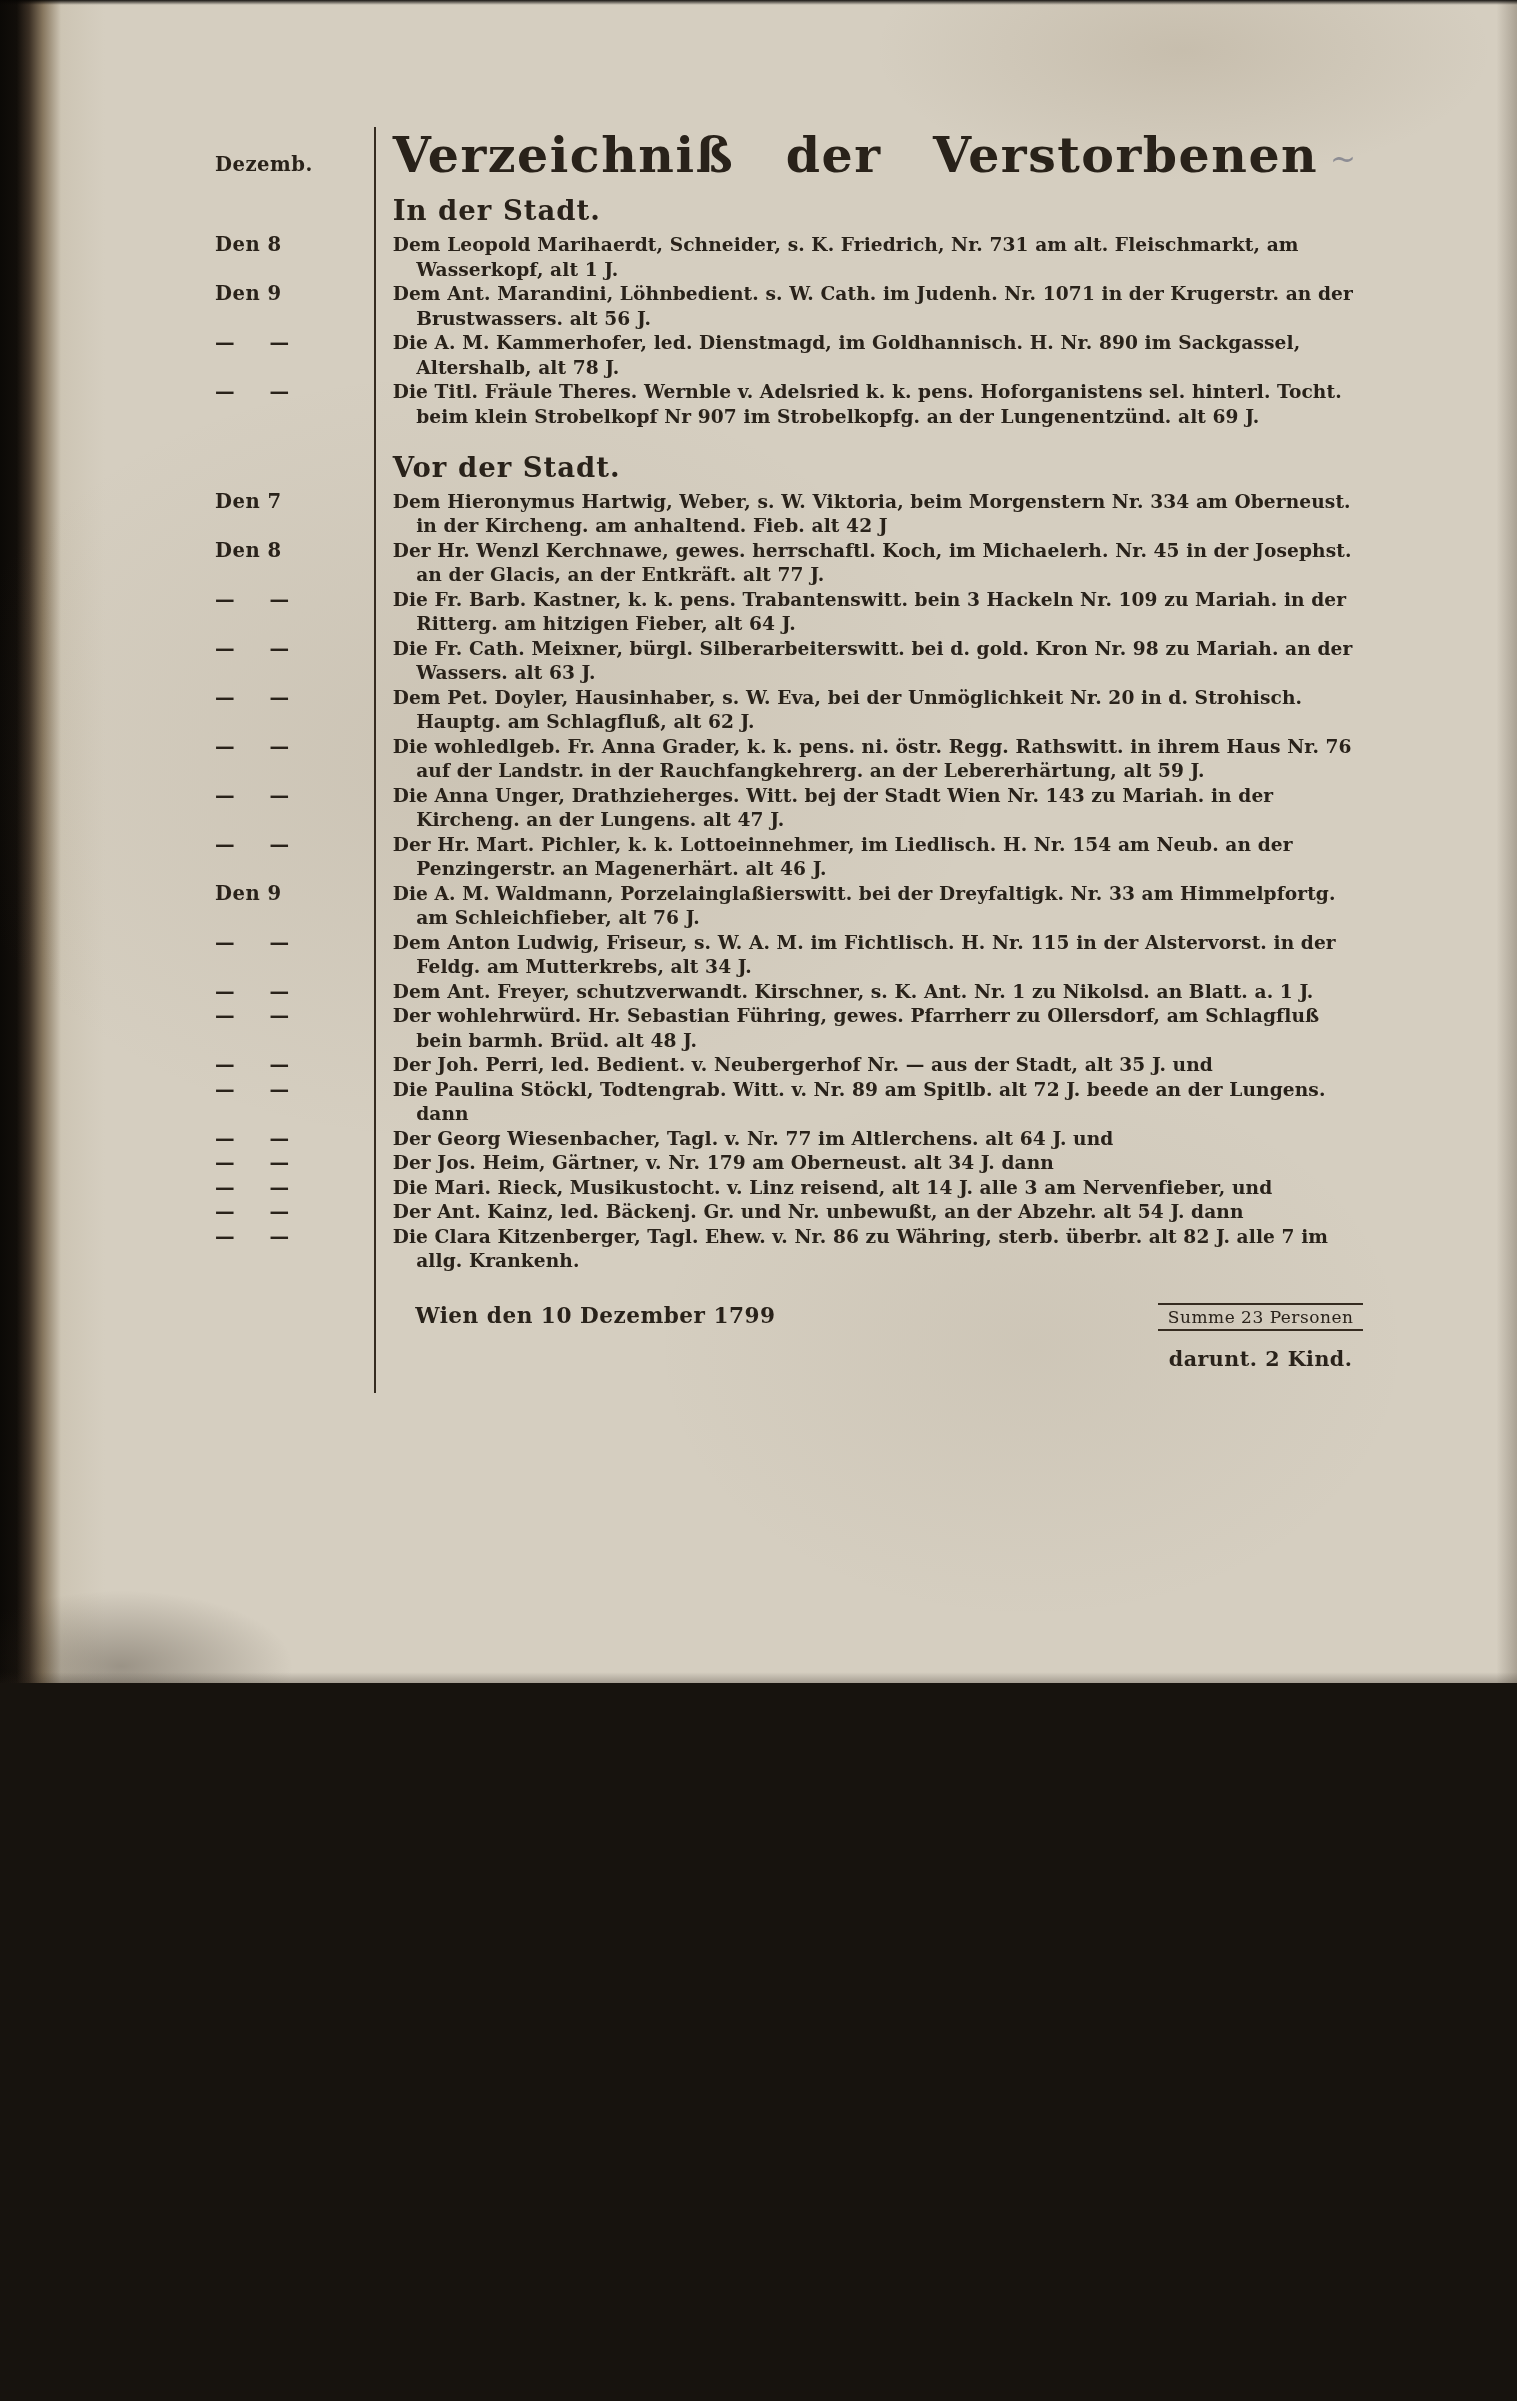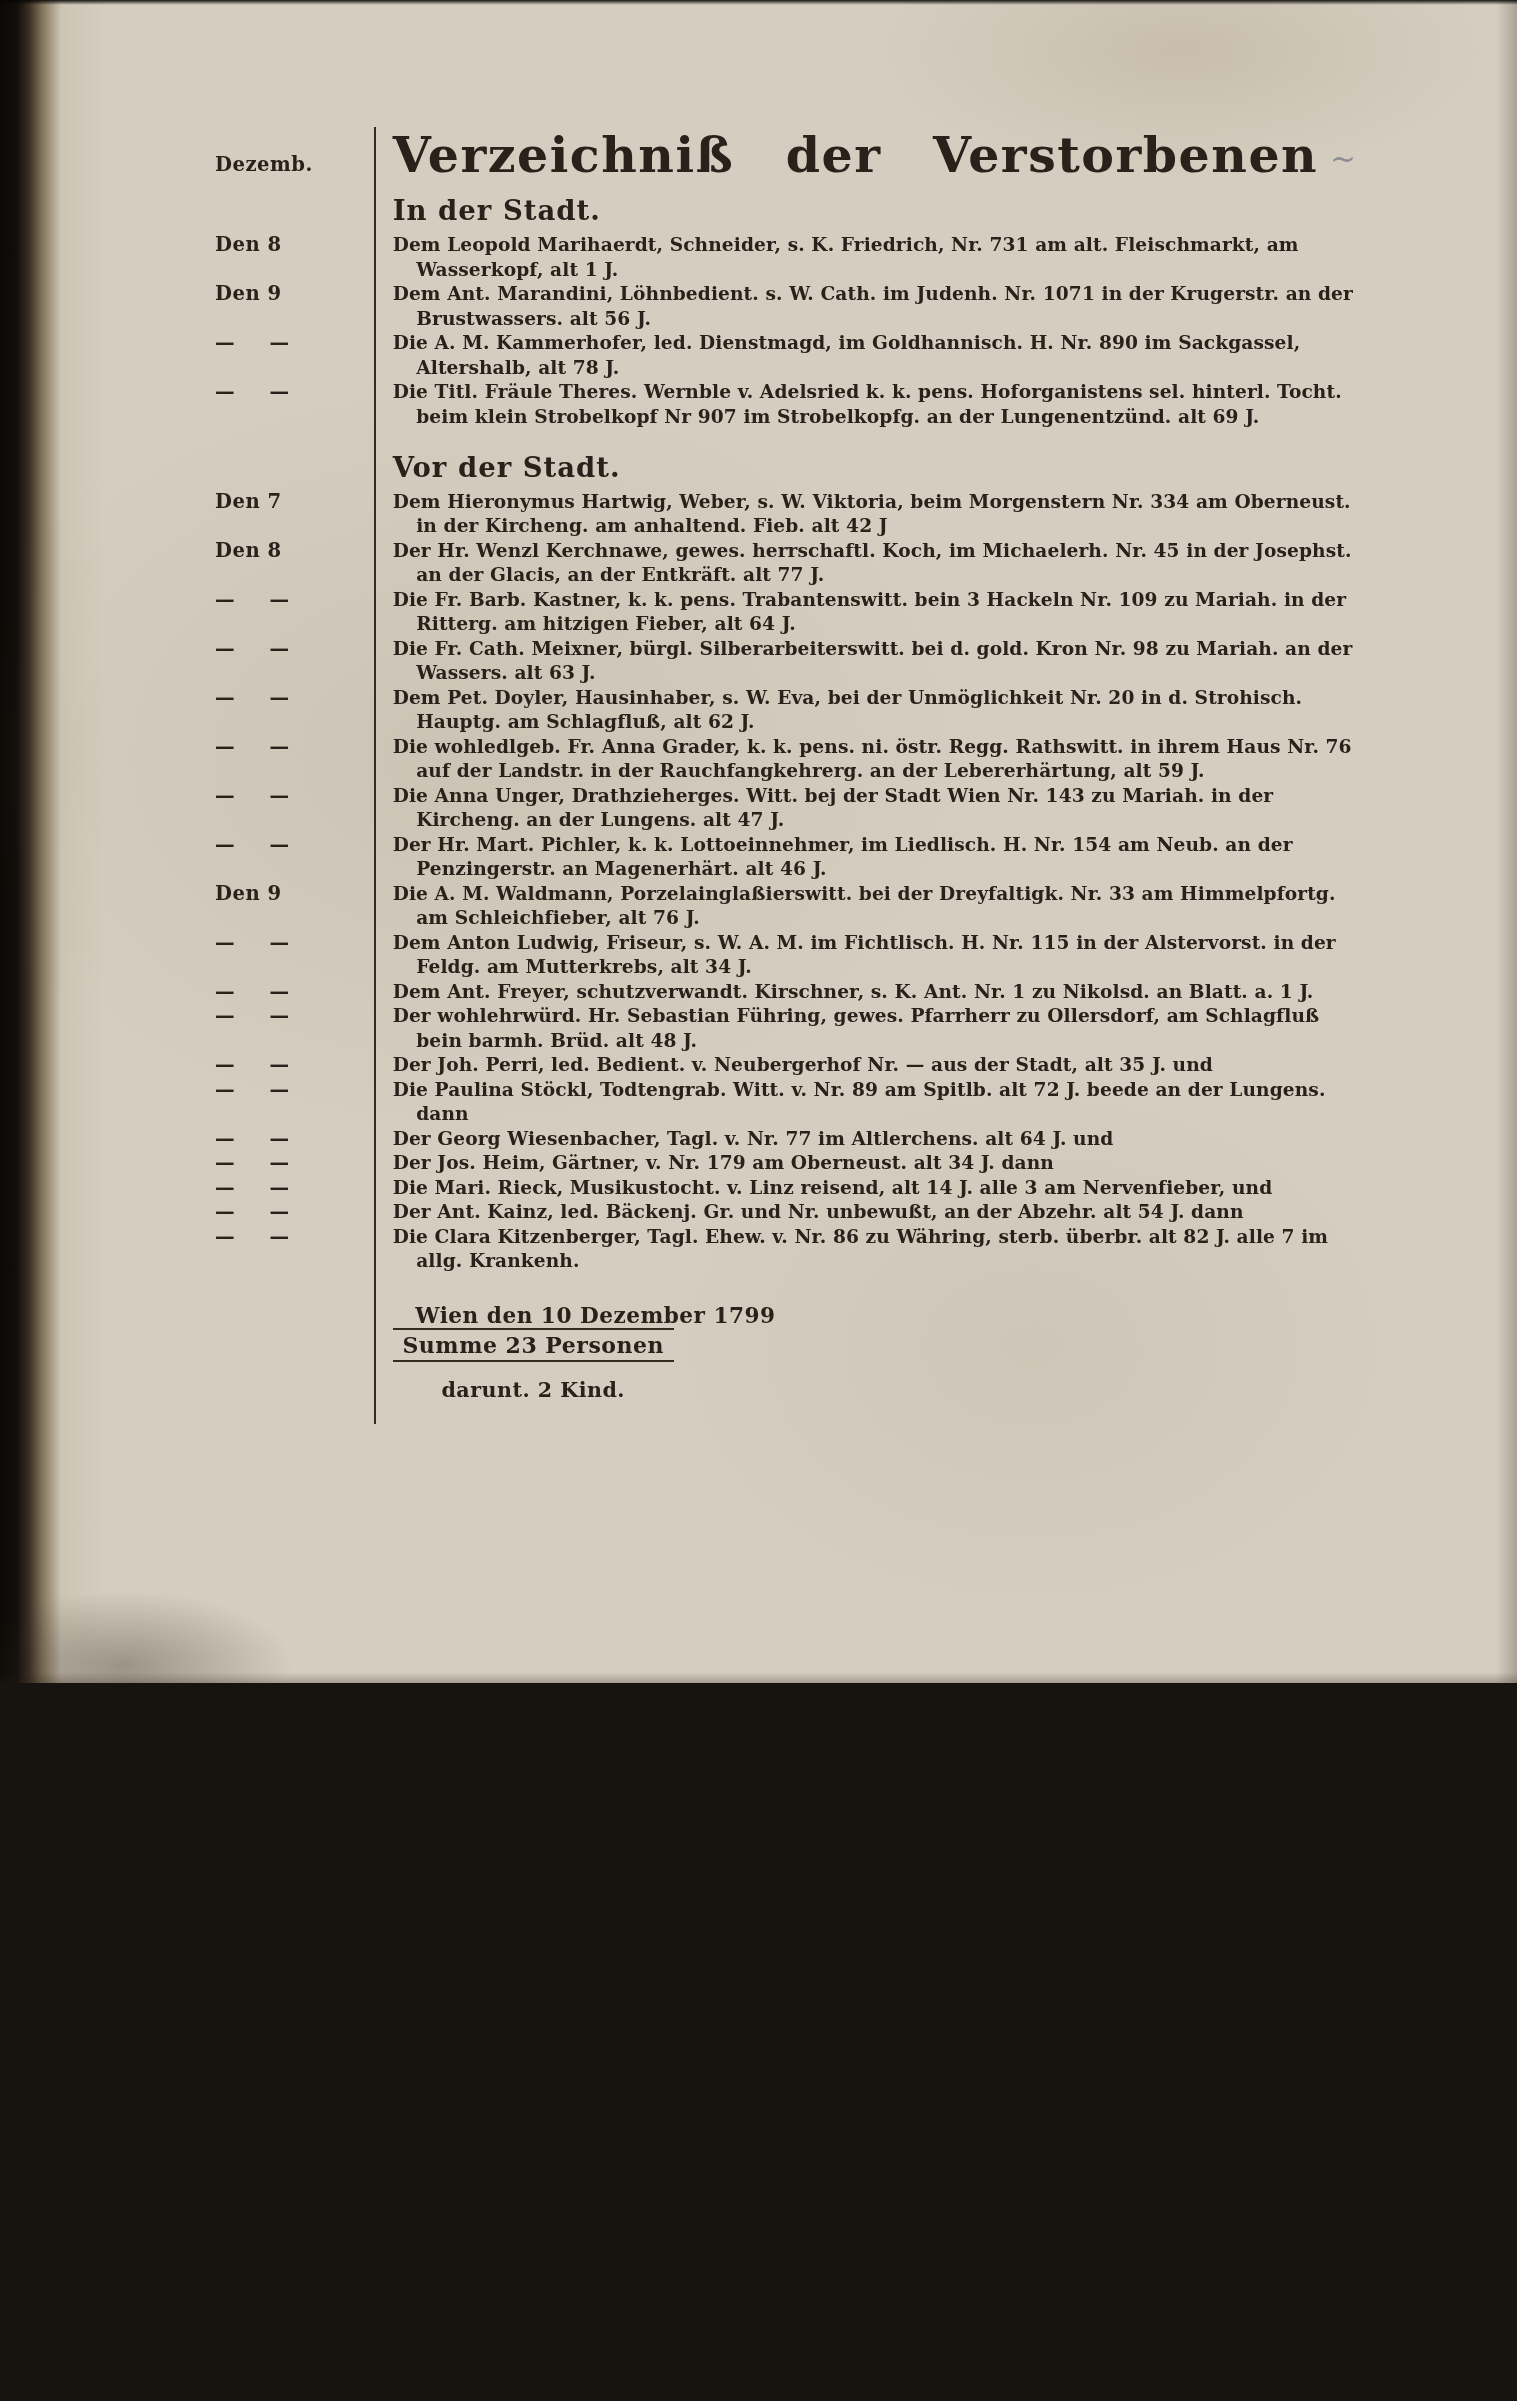--- a/index.html
+++ b/index.html
@@ -72,26 +72,26 @@
   .entry-text {
     margin: 0;
     font-size: 18.6px; font-weight: bold;
     line-height: 24.5px;
     padding-left: 23.5px; text-indent: -23.5px;
     letter-spacing: 0.1px;
   }
 
   .footer-col {
     display: flex; justify-content: space-between; align-items: flex-start;
-    padding-top: 29px; padding-bottom: 22.6px; flex-direction: column;
+    padding-top: 29px; padding-bottom: 22.6px;
   }
   .place-date { font-size: 21.6px; font-weight: bold; margin-left: 22.6px; letter-spacing: 0.5px; }
   .sum-block { text-align: center; margin-right: 2.9px; }
   .sum-line {
-    font-size: 22px; font-weight: bold;
+    font-size: 17px; font-weight: normal;
     border-top: 2.5px solid #352b20; border-bottom: 2.5px solid #352b20;
     padding: 2px 9.8px; letter-spacing: 0.5px;
   }
   .sum-detail { font-size: 20.6px; font-weight: bold; padding-top: 16px; letter-spacing: 0.5px; }
 </style>
 </head>
 <body>
 
 <div class="page">
   <div class="bleed"></div>

